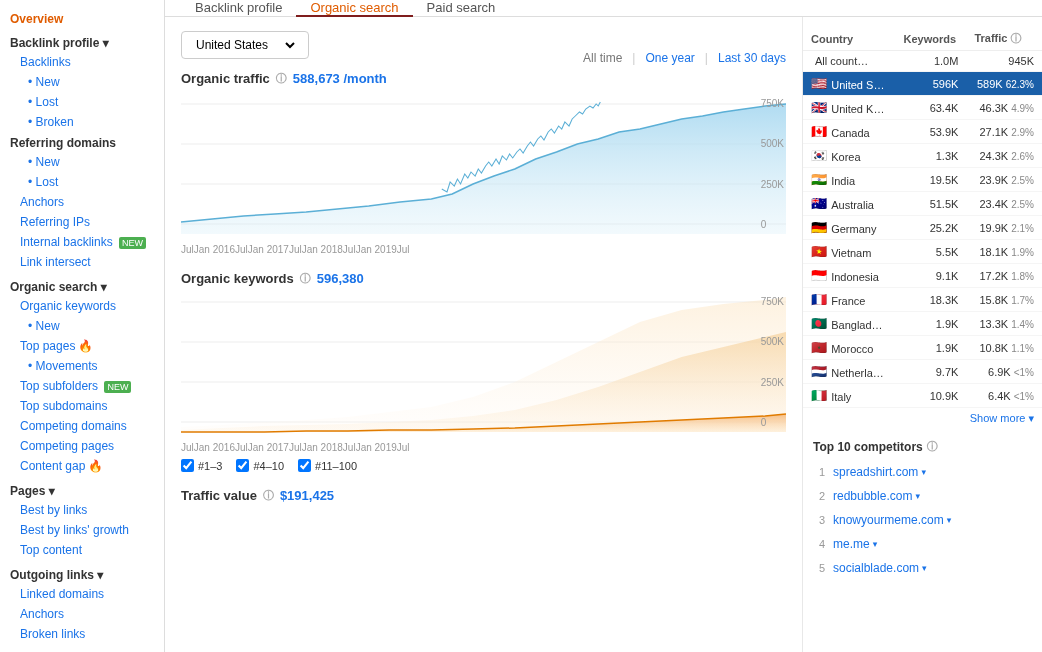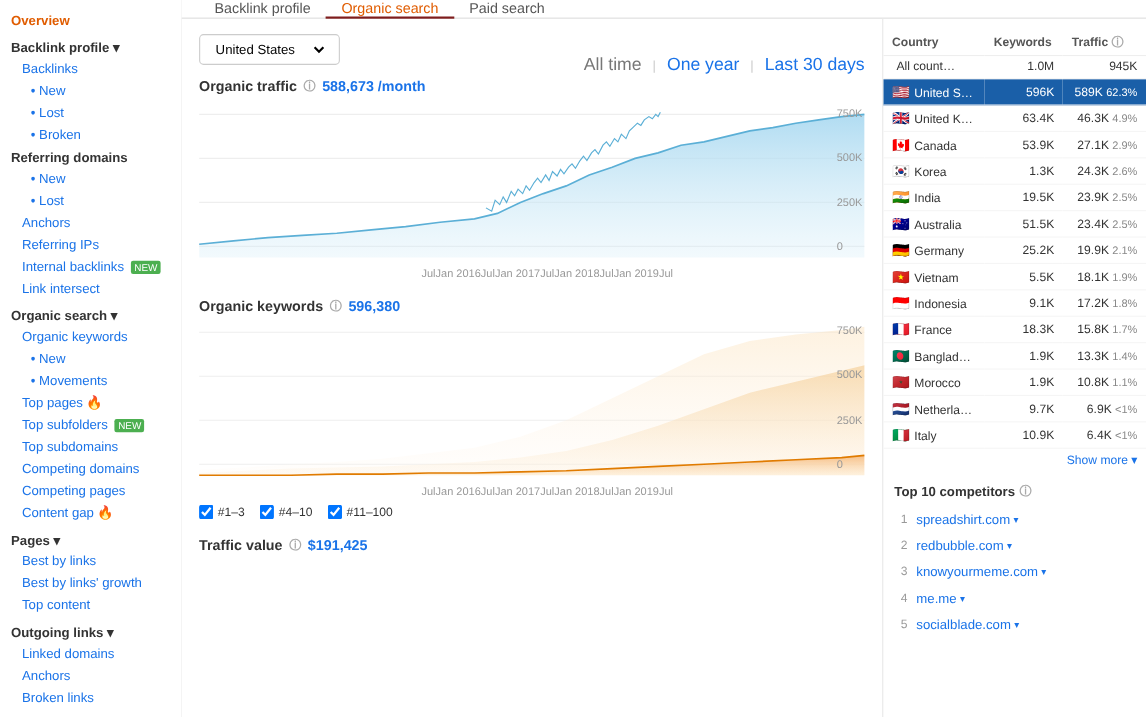--- a/index.html
+++ b/index.html
@@ -125,21 +125,21 @@
     
     .time-filters {
       display: flex;
       align-items: center;
       gap: 10px;
       margin-bottom: 6px;
       float: right;
       margin-top: -20px;
     }
     .time-filter {
-      font-size: 16px;
+      font-size: 12px;
       color: #777;
       cursor: pointer;
     }
     .time-filter.link {
       color: #1a73e8;
       text-decoration: none;
     }
     .time-sep { color: #ccc; }
 
     
@@ -158,25 +158,24 @@
 
     
     .chart-svg {
       width: 100%;
       height: 150px;
       display: block;
     }
 
     .chart-labels {
       display: flex;
-      justify-content: center;
+      justify-content: flex-start;
       font-size: 10px;
       color: #999;
       padding: 0 0;
-      margin-left: 28px;
     }
 
     
     .kw-legend {
       display: flex;
       gap: 14px;
       margin-top: 6px;
       font-size: 11px;
       align-items: center;
     }
@@ -305,23 +304,23 @@
 
   <div class="sidebar-item">Anchors</div>
   <div class="sidebar-item">Referring IPs</div>
   <div class="sidebar-item">Internal backlinks <span class="badge-new">NEW</span></div>
   <div class="sidebar-item">Link intersect</div>
 
   <div class="sidebar-divider"></div>
   <div class="sidebar-section-title">Organic search ▾</div>
   <div class="sidebar-item">Organic keywords</div>
   <div class="sidebar-item sub">• New</div>
+  <div class="sidebar-item">Top pages 🔥</div>
+
   <div class="sidebar-item sub">• Movements</div>
-
-  <div class="sidebar-item">Top pages 🔥</div>
   <div class="sidebar-item">Top subfolders <span class="badge-new">NEW</span></div>
   <div class="sidebar-item">Top subdomains</div>
   <div class="sidebar-item">Competing domains</div>
   <div class="sidebar-item">Competing pages</div>
   <div class="sidebar-item">Content gap 🔥</div>
 
   <div class="sidebar-divider"></div>
   <div class="sidebar-section-title">Pages ▾</div>
   <div class="sidebar-item">Best by links</div>
   <div class="sidebar-item">Best by links' growth</div>

